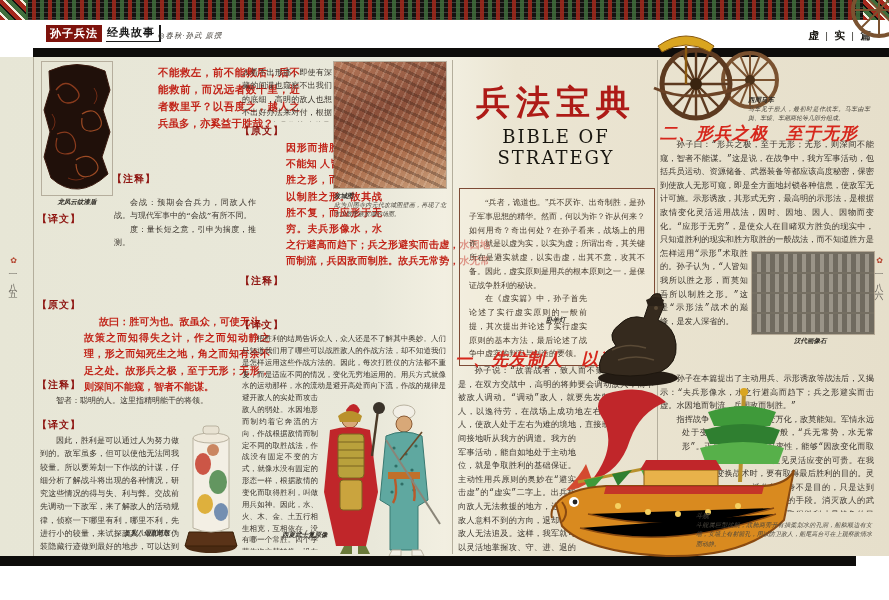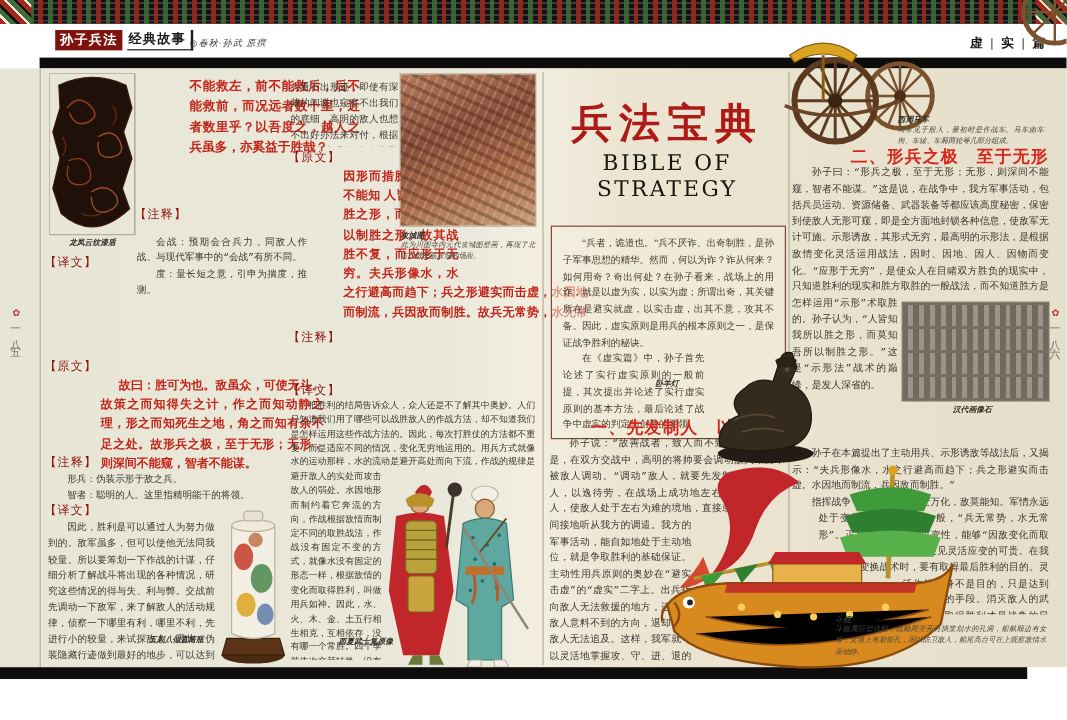--- a/index.html
+++ b/index.html
@@ -17,27 +17,27 @@
   .rule{background:#0e0d0b;}
   .band{background:#fff;}
   
   .series{display:flex;align-items:center;gap:4px;font-weight:bold;}
   .series .box{background:#7e120c;color:#fff;font-size:11px;padding:1px 4px;letter-spacing:1px;}
   .series .rest{color:#1a1a1a;font-size:11px;letter-spacing:1px;border-bottom:1.5px solid #1a1a1a;
     border-right:2px solid #1a1a1a;padding:0 4px 1px 1px;}
   .byline{font-size:7.5px;color:#44403a;font-style:italic;letter-spacing:1px;}
   .chapter{font-size:10.5px;font-weight:bold;color:#17150f;letter-spacing:2px;}
   
-  .lbl{font-size:10px;font-weight:normal;color:#8e1410;letter-spacing:1px;}
+  .lbl{font-size:10px;font-weight:bold;color:#8e1410;letter-spacing:1px;}
   .red{color:#c2251a;font-weight:bold;font-size:10px;line-height:1.62;text-align:justify;padding-left:44px;}
   .body{font-size:8px;line-height:1.66;color:#3b352e;text-align:justify;}
   .body p{margin:0;text-indent:2em;font-family:Liberation Mono, monospace;}
   .cap{font-size:6.5px;font-weight:bold;font-style:italic;color:#33302a;}
   .capsm{font-size:6px;line-height:1.55;font-style:italic;color:#4a463e;text-align:justify;}
-  .sect{font-size:14px;font-weight:bold;color:#d6271c;letter-spacing:1px;text-align:right;}
+  .sect{font-size:17px;font-weight:bold;color:#d6271c;letter-spacing:1px;text-align:left;font-style:italic;}
   .fr{float:right;}.fl{float:left;}
   .cr{clear:right;}.cl{clear:left;}
   .vnum{writing-mode:vertical-rl;text-orientation:upright;font-size:9px;color:#6a665e;letter-spacing:7px;}
   .vnum .orn{color:#b3432e;font-size:8px;letter-spacing:4px;}
   .vline{width:1px;background:#b4ae9c;}
   .titleCn{font-size:34px;font-weight:bold;color:#ae1b17;text-align:center;letter-spacing:6px;
     font-family:"DejaVu Serif","Liberation Serif",serif;}
   .titleEn{font-size:18px;color:#17150f;text-align:center;letter-spacing:2px;
     font-family:"DejaVu Serif","Liberation Serif",serif;}
   .introBox{border:1px solid #7d4a35;background:rgba(244,238,222,.55);padding:7px 9px;
@@ -109,21 +109,20 @@
     <p>度：量长短之意，引申为揣度，推测。</p>
   </div>
 
   <div class="abs lbl" style="left:37px;top:212px;">【译文】</div>
 
   <div class="abs lbl" style="left:37px;top:298px;">【原文】</div>
   <div class="abs red" style="left:40px;top:314px;width:186px;text-indent:1.5em;">故曰：胜可为也。敌虽众，可使无斗。故策之而知得失之计，作之而知动静之理，形之而知死生之地，角之而知有余不足之处。故形兵之极，至于无形；无形，则深间不能窥，智者不能谋。</div>
 
   <div class="abs lbl" style="left:37px;top:378px;">【注释】</div>
   <div class="abs body" style="left:40px;top:394px;width:200px;">
-    <p>形兵：伪装示形于敌之兵。</p>
     <p>智者：聪明的人。这里指精明能干的将领。</p>
   </div>
 
   <div class="abs lbl" style="left:37px;top:418px;">【译文】</div>
   <div class="abs body" style="left:40px;top:434px;width:205px;height:120px;overflow:hidden;">
     <span class="fr" style="width:66px;height:120px;"></span>
     <p>因此，胜利是可以通过人为努力做到的。敌军虽多，但可以使他无法同我较量。所以要筹划一下作战的计谋，仔细分析了解战斗将出现的各种情况，研究这些情况的得与失、利与弊。交战前先调动一下敌军，来了解敌人的活动规律，侦察一下哪里有利，哪里不利，先进行小的较量，来试探敌人。因此，伪装隐藏行迹做到最好的地步，可以达到使</p>
   </div>
 
   <div class="abs" style="left:181px;top:420px;width:64px;height:136px;">

